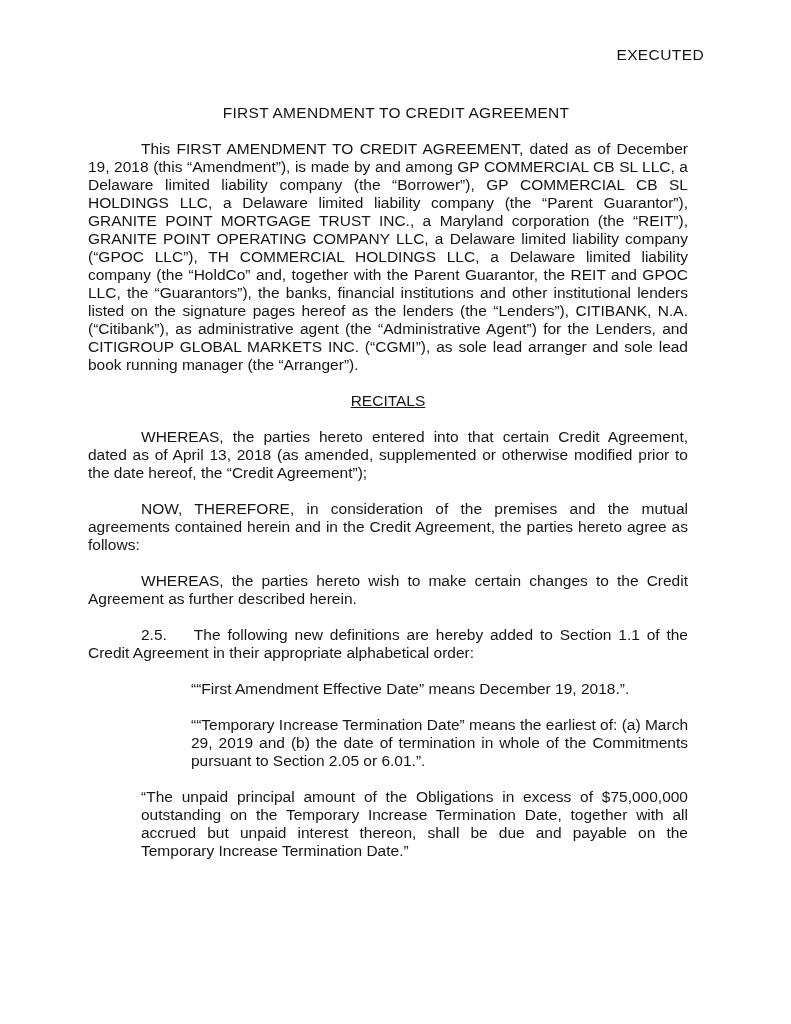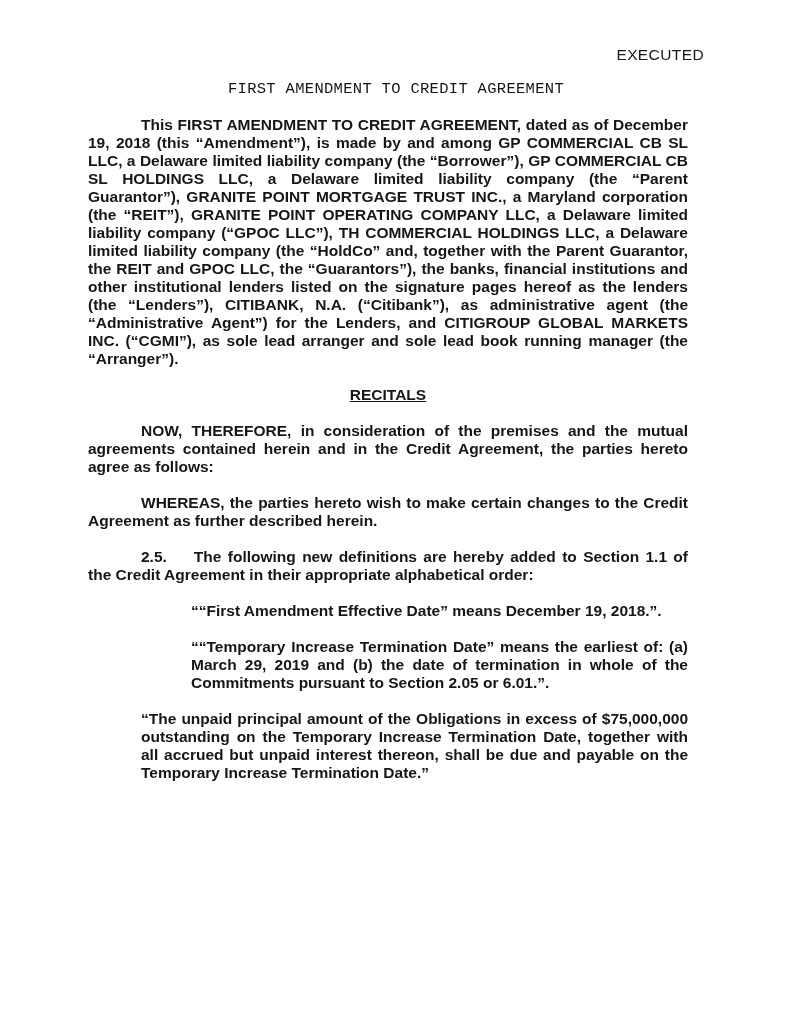--- a/index.html
+++ b/index.html
@@ -20,28 +20,26 @@
     line-height: 18px;
     padding: 46px 87px 24px 88px;
     overflow: hidden;
   }
   .stamp {
     text-align: right;
     letter-spacing: 0.4px;
   }
   .title {
     text-align: center;
-    margin-top: 16px;
+    margin-top: 40px;
     letter-spacing: 0.3px;
     white-space: nowrap;
-    font-family: Liberation Mono, monospace;
   }
   p {
     margin: 18px 16px 0 0;
-    font-weight: bold;
   }
   .para {
     text-indent: 53px;
     text-align: justify;
   }
   .center {
     text-align: center;
   }
   .u {
     text-decoration: underline;
@@ -74,20 +72,21 @@
 <div class="page">
 
   <div class="stamp">EXECUTED</div>
 
   <div class="title">FIRST AMENDMENT TO CREDIT AGREEMENT</div>
 
   <p class="para">This FIRST AMENDMENT TO CREDIT AGREEMENT, dated as of December 19, 2018 (this “Amendment”), is made by and among GP COMMERCIAL CB SL LLC, a Delaware limited liability company (the “Borrower”), GP COMMERCIAL CB SL HOLDINGS LLC, a Delaware limited liability company (the “Parent Guarantor”), GRANITE POINT MORTGAGE TRUST INC., a Maryland corporation (the “REIT”), GRANITE POINT OPERATING COMPANY LLC, a Delaware limited liability company (“GPOC LLC”), TH COMMERCIAL HOLDINGS LLC, a Delaware limited liability company (the “HoldCo” and, together with the Parent Guarantor, the REIT and GPOC LLC, the “Guarantors”), the banks, financial institutions and other institutional lenders listed on the signature pages hereof as the lenders (the “Lenders”), CITIBANK, N.A. (“Citibank”), as administrative agent (the “Administrative Agent”) for the Lenders, and CITIGROUP GLOBAL MARKETS INC. (“CGMI”), as sole lead arranger and sole lead book running manager (the “Arranger”).</p>
 
   <p class="center"><span class="u">RECITALS</span></p>
 
+  <p class="para">WHEREAS, the parties hereto entered into that certain Credit Agreement, dated as of April 13, 2018 (as amended, supplemented or otherwise modified prior to the date hereof, the “Credit Agreement”);</p>
 
   <p class="para">NOW, THEREFORE, in consideration of the premises and the mutual agreements contained herein and in the Credit Agreement, the parties hereto agree as follows:</p>
 
   <p class="para">WHEREAS, the parties hereto wish to make certain changes to the Credit Agreement as further described herein.</p>
 
 
 
   <p class="para"><span>2.5.</span><span class="tab"></span><span>The following new definitions are hereby added to Section 1.1 of the Credit Agreement in their appropriate alphabetical order:</span></p>
 
   <p class="quote-a">““First Amendment Effective Date” means December 19, 2018.”.</p>

